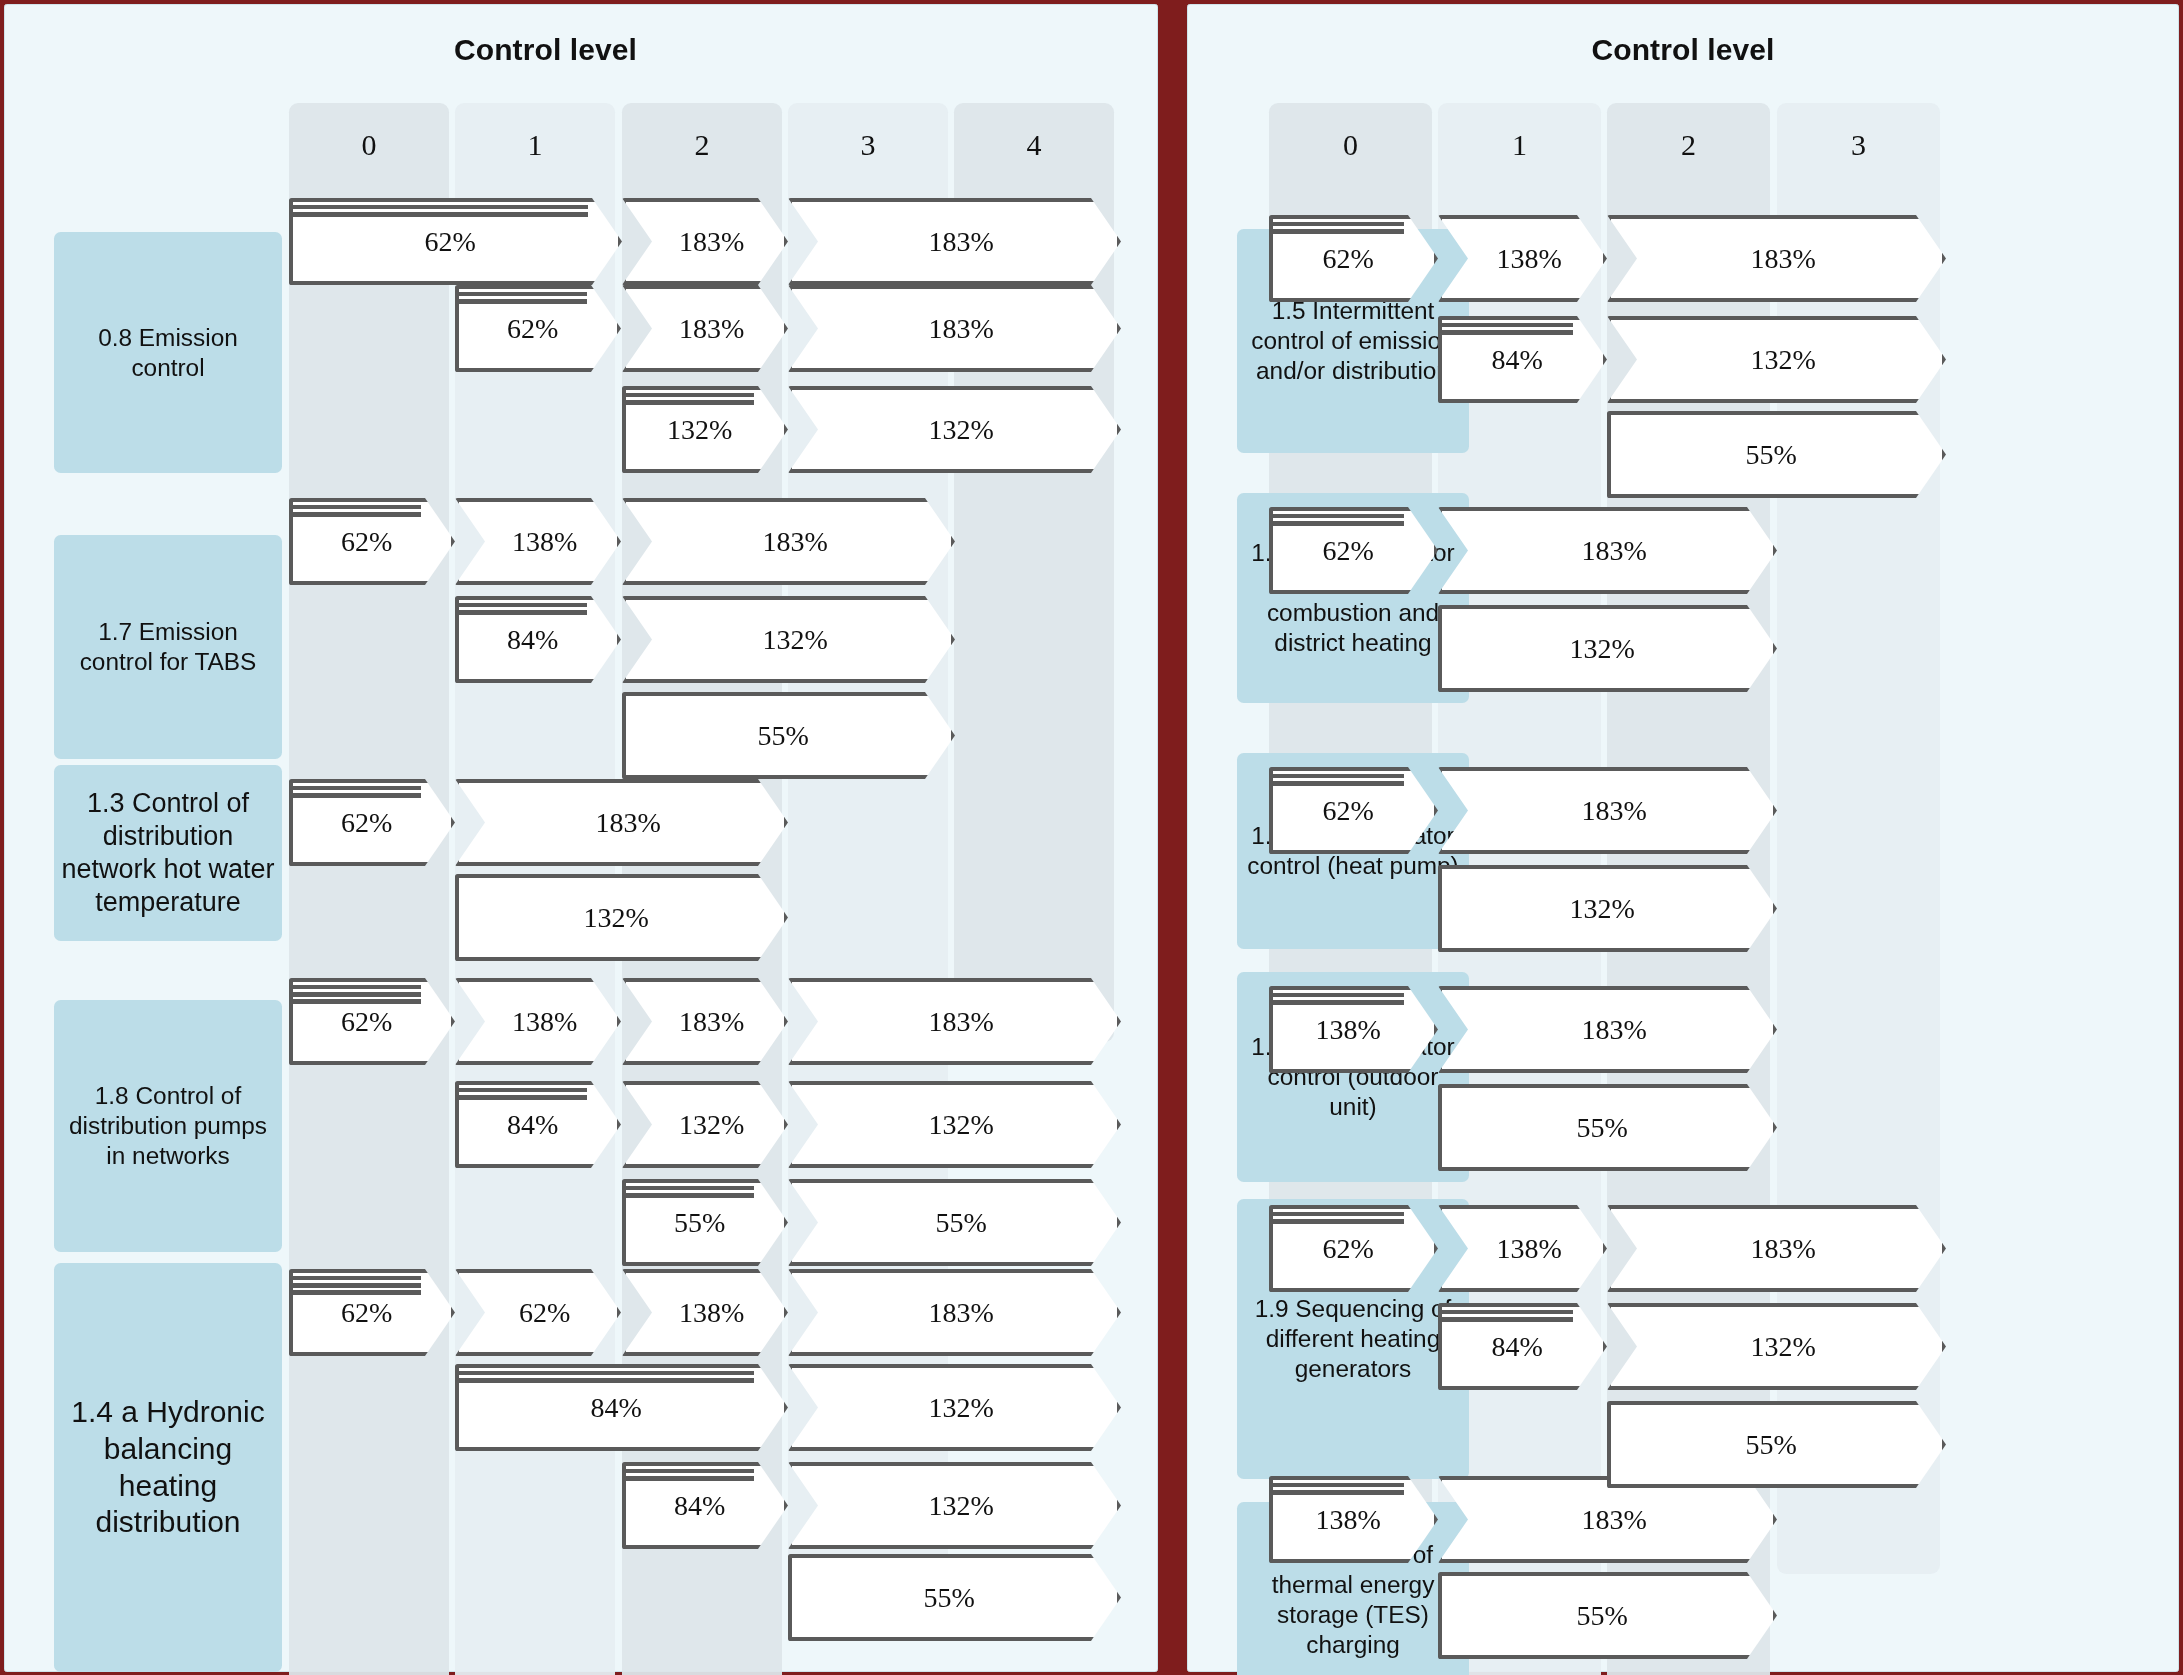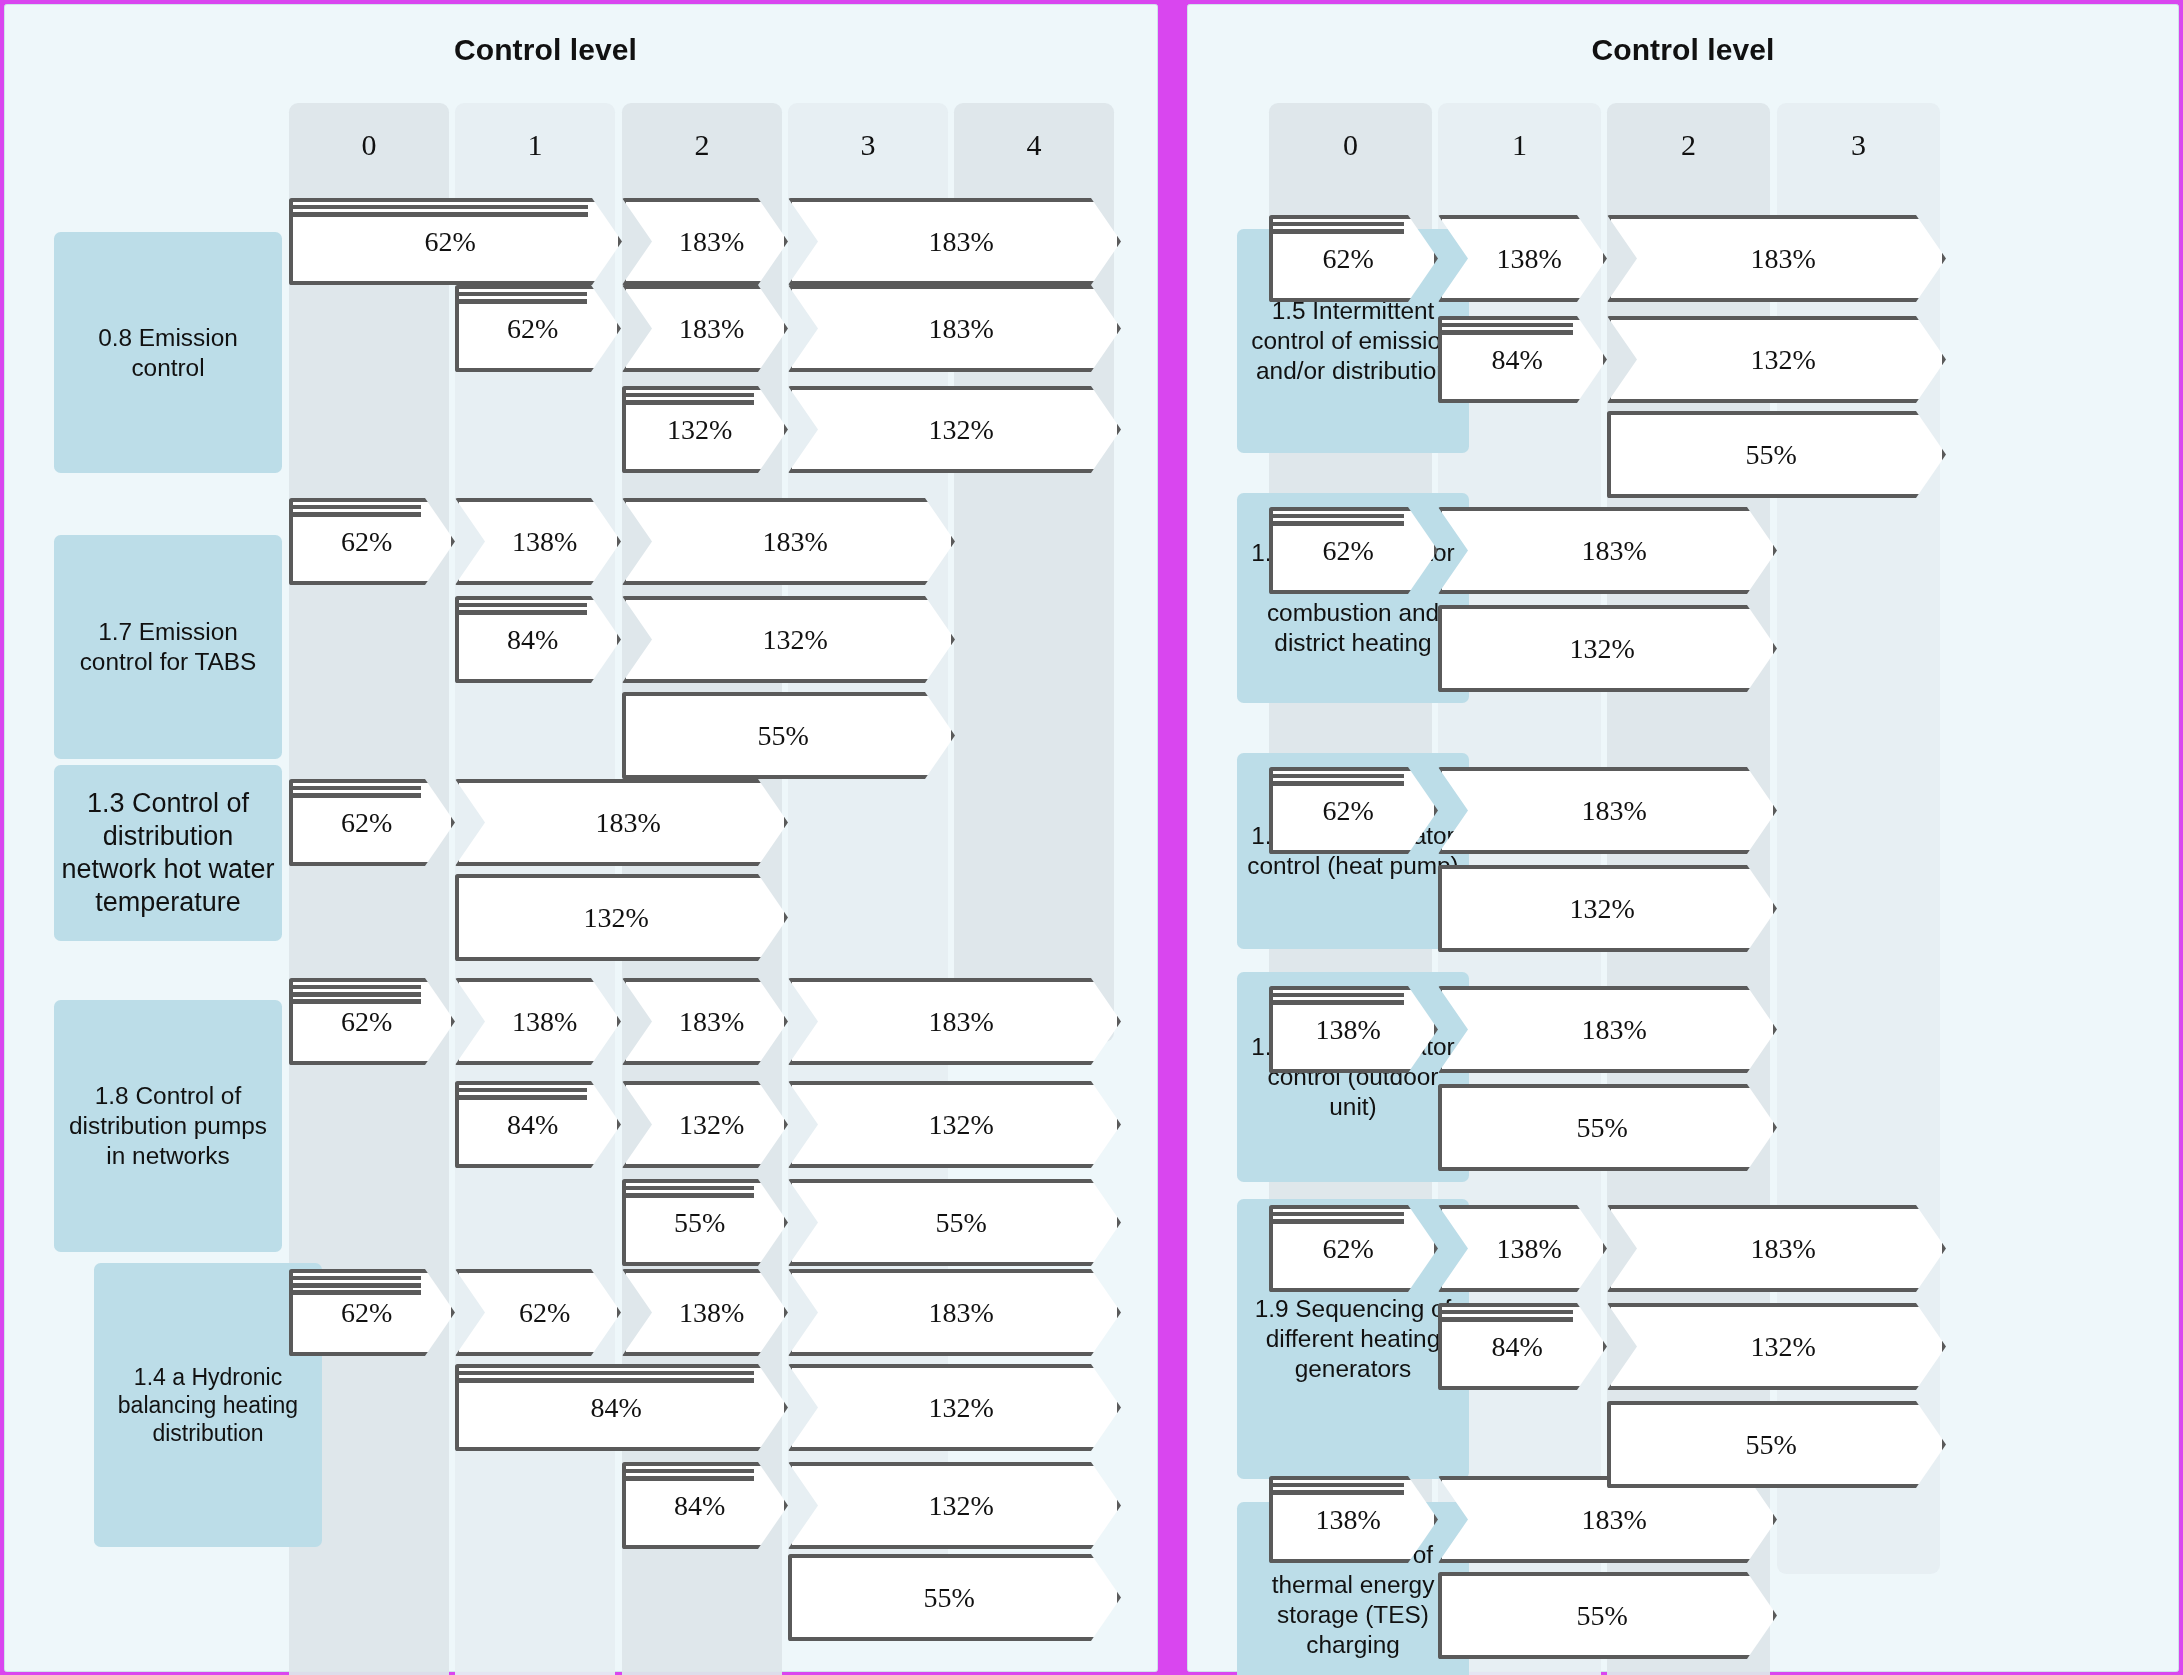--- a/index.html
+++ b/index.html
@@ -1,17 +1,17 @@
 <!DOCTYPE html>
 <html style="font-size:10.6px"><head>
 <meta charset="utf-8">
 <style>
   html,body{margin:0;padding:0;background:#ffffff;}
   body{font-family:"Liberation Sans",sans-serif;}
-  .canvas{position:relative;width:2183px;height:1676px;background:#d946ef;overflow:hidden;}
+  .canvas{position:relative;width:2183px;height:1676px;background:#7f1d1d;overflow:hidden;}
 
   .panel{position:absolute;top:4px;height:1668px;background:#eef7fa;border:1.3px solid #cfe3ea;border-radius:2.6px;box-sizing:border-box;}
   #panel-left{left:4px;width:1154px;}
   #panel-right{left:1187px;width:992px;}
 
   .panel-title{position:absolute;top:28px;width:100%;text-align:center;font-size:30px;font-weight:bold;color:#111;letter-spacing:0.1px;}
   #panel-left .panel-title{left:145px;width:791px;}
   #panel-right .panel-title{left:53px;width:884px;}
 
   
@@ -203,21 +203,21 @@
             <span class="txt">55%</span>
             <span class="stack">
               <i style="top: 2.6px;"></i>
               <i style="top: 10px;"></i>
             </span>
           </div>
           <div class="seg chev" style="left: 783px; width: 333px; z-index: 9;">
             <span class="txt">55%</span>
           </div>
         </div>
-        <div class="labelbox" style="left: 49px; width: 228px; top: 1258px; height: 284px; font-size: 23px; margin-left: 40px;">1.4 a Hydronic balancing heating distribution</div>
+        <div class="labelbox" style="left: 49px; width: 228px; top: 1258px; height: 409px; font-size: 30px;">1.4 a Hydronic balancing heating distribution</div>
         <div class="chain" style="left: 0px; top: 1264px; height: 87px; width: 100%;">
           <div class="seg head" style="left: 284px; width: 166px; z-index: 10;">
             <span class="txt">62%</span>
             <span class="stack">
               <i style="top: 2.6px;"></i>
               <i style="top: 10px;"></i>
               <i style="top: 17px;"></i>
             </span>
           </div>
           <div class="seg chev" style="left: 450px; width: 166px; z-index: 9;">

